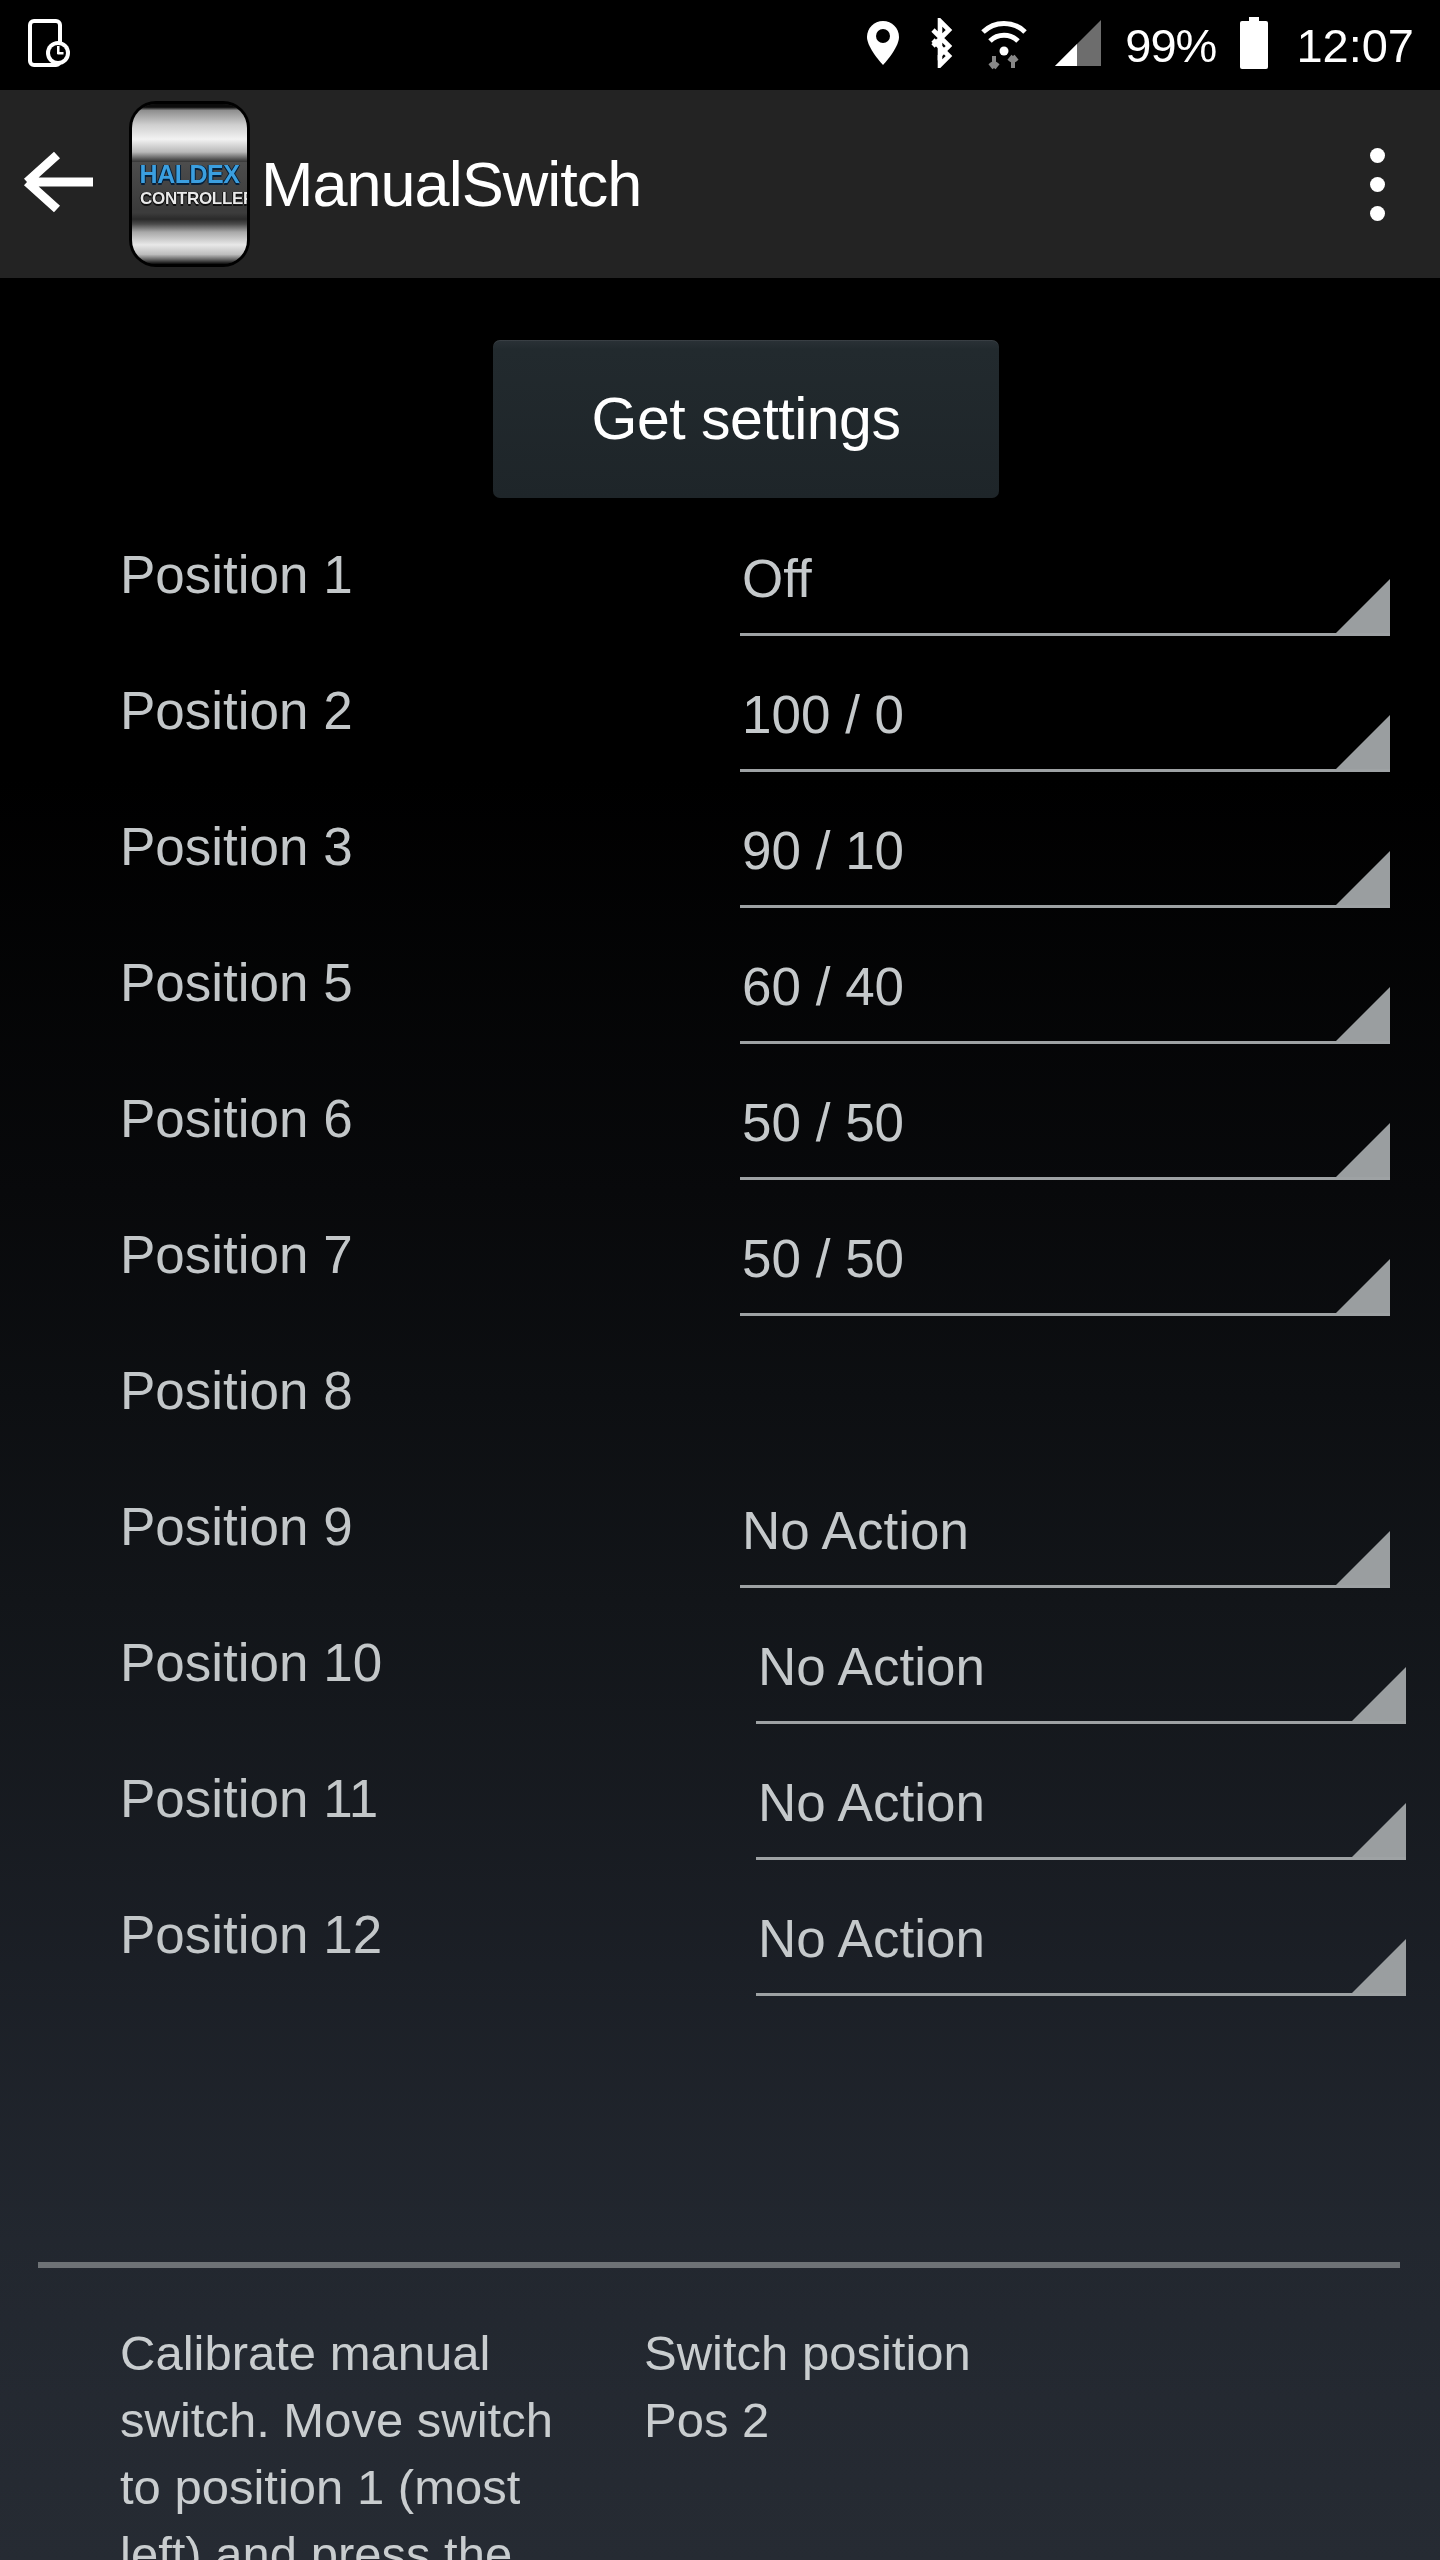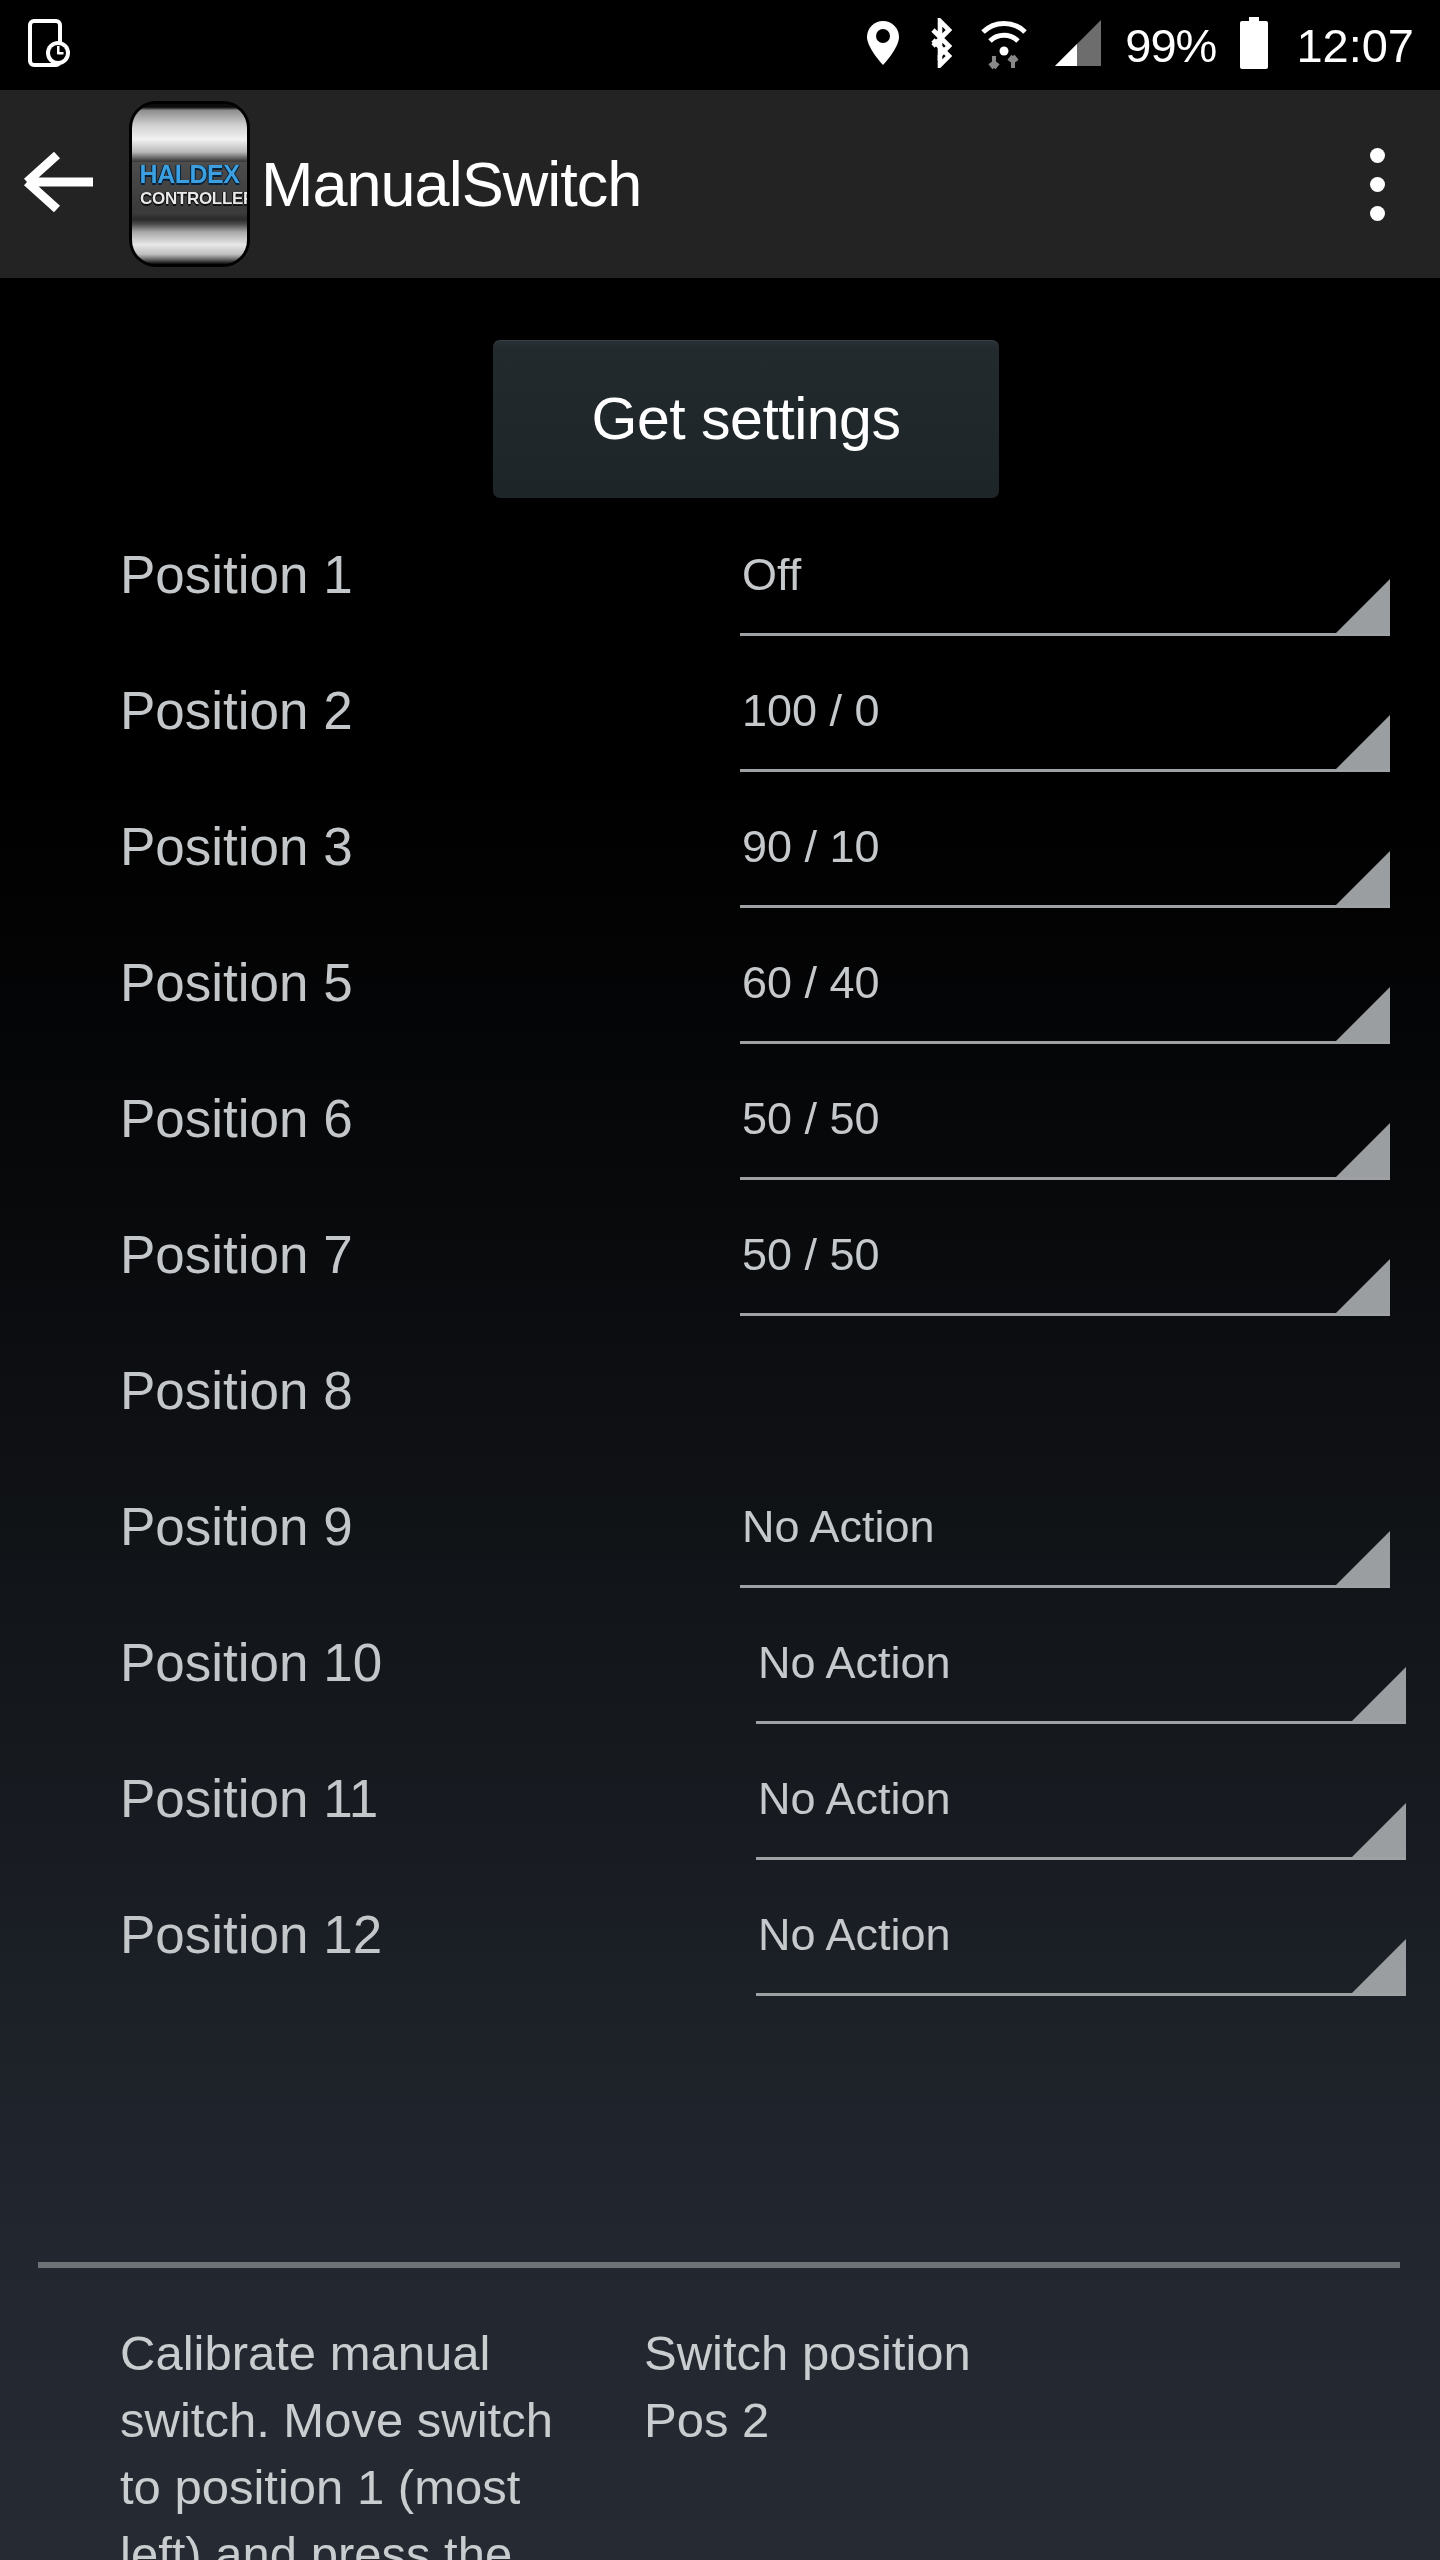--- a/index.html
+++ b/index.html
@@ -133,21 +133,21 @@
   .position-label {
     color:#c3c7c9; font-size:53px; line-height:1;
     padding-left:120px; padding-top:20px;
     white-space:nowrap; flex:0 0 auto;
   }
   .spinner {
     position:absolute; top:10px;
     width:650px; height:98px;
   }
   .spinner-value {
-    color:#c5c9cb; font-size:45px; line-height:1;
+    color:#c5c9cb; font-size:53px; line-height:1;
     padding-top:14px; padding-left:2px; white-space:nowrap;
   }
   .spinner-underline {
     position:absolute; left:0; bottom:0; width:100%; height:3px;
     background:#9ea2a4;
   }
   .spinner-arrow {
     position:absolute; right:0; bottom:3px;
     width:0; height:0;
     border-left:54px solid transparent;

